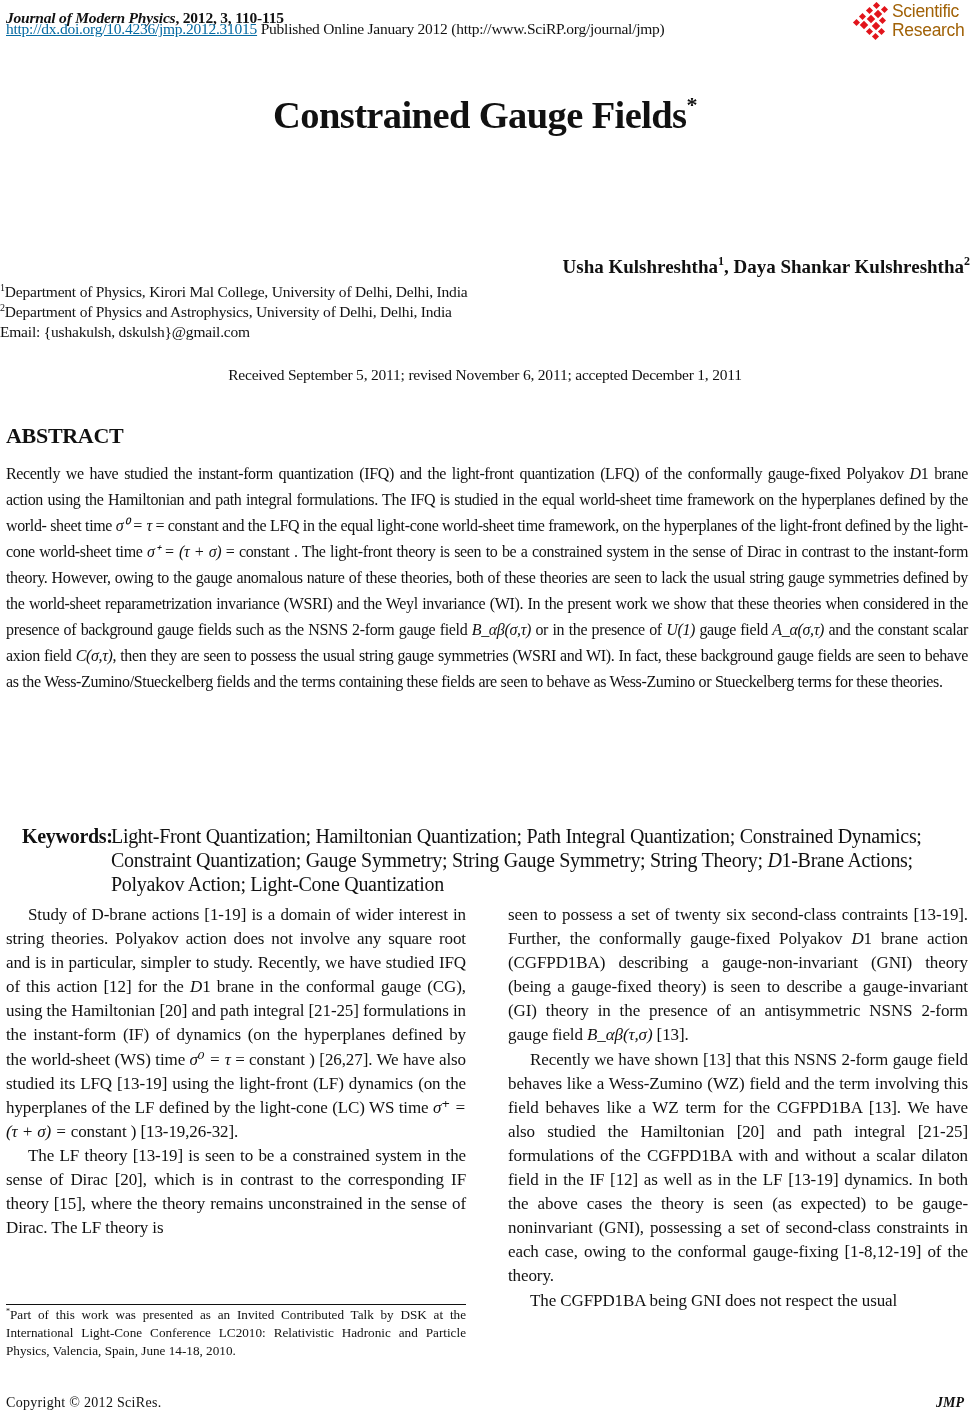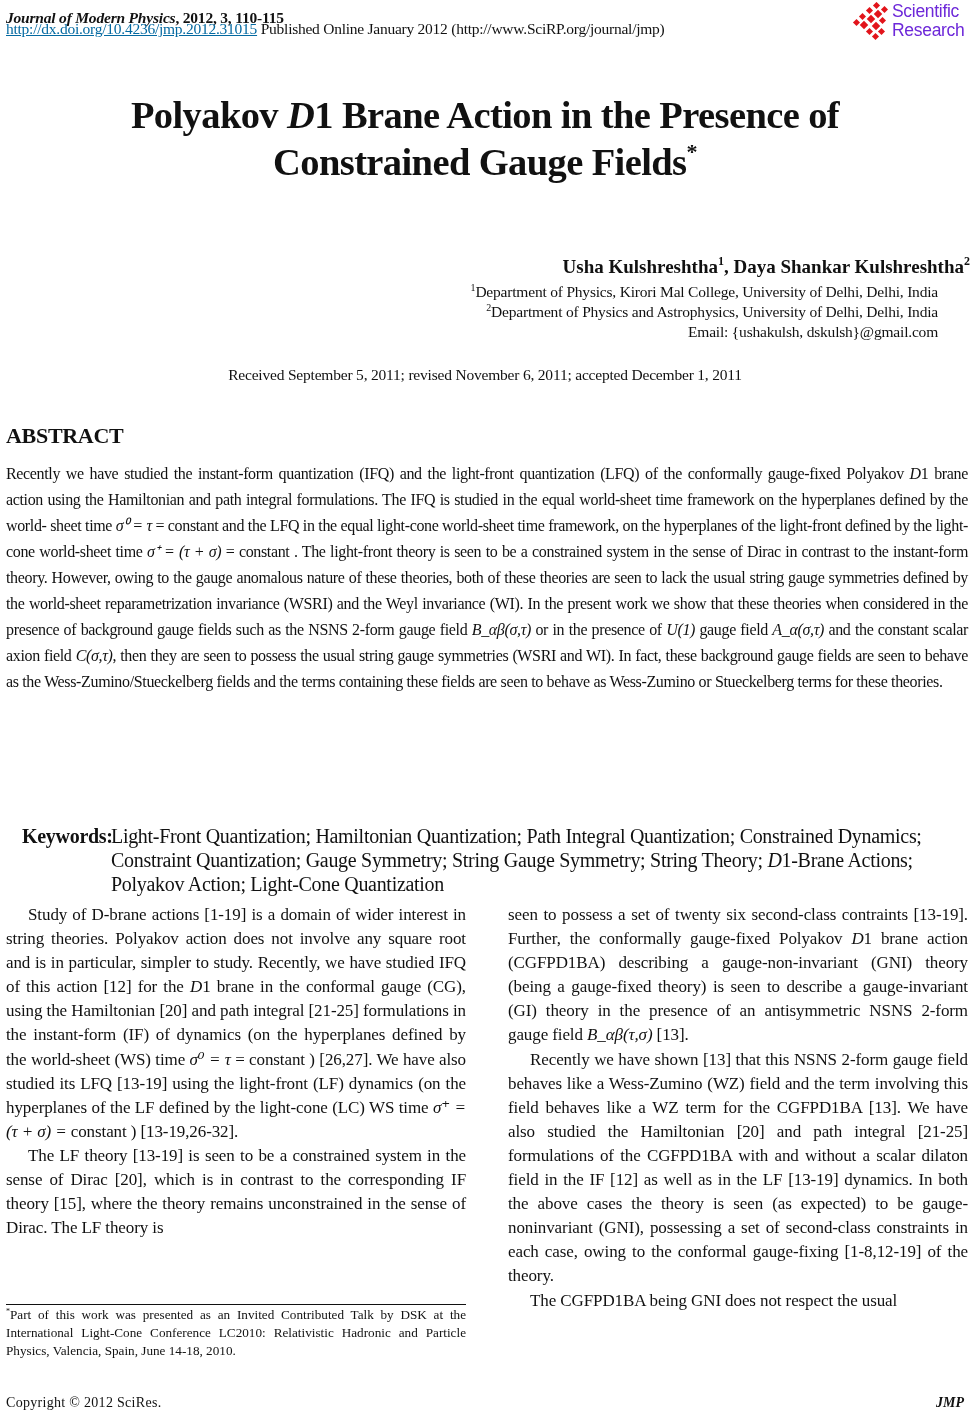--- a/index.html
+++ b/index.html
@@ -4,27 +4,27 @@
 <style>
   * { box-sizing: border-box; margin: 0; padding: 0; }
   html, body { width: 970px; height: 1417px; background: #ffffff; overflow: hidden; }
   body { font-family: "Liberation Serif", "DejaVu Serif", serif; color: #111; position: relative; }
   .abs { position: absolute; }
   .hdr-journal { left: 6px; top: 9px; font-size: 15.5px; font-weight: bold; letter-spacing: -0.2px; }
   .hdr-journal i { font-style: italic; }
   .hdr-line2 { left: 6px; top: 20px; font-size: 15.5px; letter-spacing: -0.25px; white-space: nowrap; }
   .hdr-link { color: #0369a1; text-decoration: underline; }
   .logo { left: 852px; top: 2px; width: 118px; height: 40px; }
-  .logo-text { position: absolute; left: 40px; top: 0; font-family: "Liberation Sans", "DejaVu Sans", sans-serif; font-size: 17.5px; line-height: 18.5px; color: #6d28d9; letter-spacing: -0.3px; }
+  .logo-text { position: absolute; left: 40px; top: 0; font-family: "Liberation Sans", "DejaVu Sans", sans-serif; font-size: 17.5px; line-height: 18.5px; color: #a16207; letter-spacing: -0.3px; }
   .title { left: 0; top: 92px; width: 970px; text-align: center; font-size: 38.5px; font-weight: bold; line-height: 47px; letter-spacing: -0.6px; }
   .title i { font-style: italic; }
   .title sup { font-size: 22px; vertical-align: 16px; line-height: 0; }
   .authors { left: 0; top: 256px; width: 970px; text-align: right; font-size: 19px; font-weight: bold; }
   .authors sup { font-size: 12px; vertical-align: 8px; line-height: 0; }
-  .affil { left: 0; width: 938px; text-align: right; font-size: 15.5px; letter-spacing: -0.2px; }
+  .affil { left: 0; width: 938px; text-align: left; font-size: 15.5px; letter-spacing: -0.2px; }
   .affil sup { font-size: 10px; vertical-align: 6px; line-height: 0; }
   .received { left: 0; top: 366px; width: 970px; text-align: center; font-size: 15.5px; letter-spacing: -0.2px; }
   .abs-head { left: 6px; top: 423px; font-size: 22px; font-weight: bold; letter-spacing: -0.3px; }
   .abs-body { left: 6px; top: 461px; width: 962px; font-size: 16px; line-height: 26px; text-align: justify; letter-spacing: -0.35px; }
   .abs-body .math { font-style: italic; font-family: "Liberation Serif", serif; }
   .kw { left: 22px; top: 824px; width: 962px; font-size: 20px; line-height: 24px; letter-spacing: -0.3px; text-decoration: underline; }
   .kw-label { font-weight: bold; display: inline-block; width: 89px; vertical-align: top; }
   .kw-list { display: inline-block; width: 860px; vertical-align: top; }
   .col { top: 903px; width: 460px; font-size: 17px; line-height: 24.1px; text-align: justify; letter-spacing: -0.1px; }
   .col p { text-indent: 22px; }
@@ -62,21 +62,20 @@
       <rect x="21" y="32" width="5" height="5" transform="rotate(45 23.5 34.5)"></rect>
     </g>
   </svg>
   <div class="logo-text">
     <div>Scientific</div>
     <div>Research</div>
   </div>
 </div>
 
 <div class="abs title">
-  <div><span>Polyakov </span><i>D</i><span>1 Brane Action in the Presence of</span></div>
   <div><span>Constrained Gauge Fields</span><sup>*</sup></div>
 </div>
 
 <div class="abs authors"><span>Usha Kulshreshtha</span><sup>1</sup><span>, </span><span>Daya Shankar Kulshreshtha</span><sup>2</sup></div>
 <div class="abs affil" style="top:283px"><sup>1</sup><span>Department of Physics, Kirori Mal College, University of Delhi, Delhi, India</span></div>
 <div class="abs affil" style="top:303px"><sup>2</sup><span>Department of Physics and Astrophysics, University of Delhi, Delhi, India</span></div>
 <div class="abs affil" style="top:323px">Email: {ushakulsh, dskulsh}@gmail.com</div>
 
 <div class="abs received">Received September 5, 2011; revised November 6, 2011; accepted December 1, 2011</div>
 

